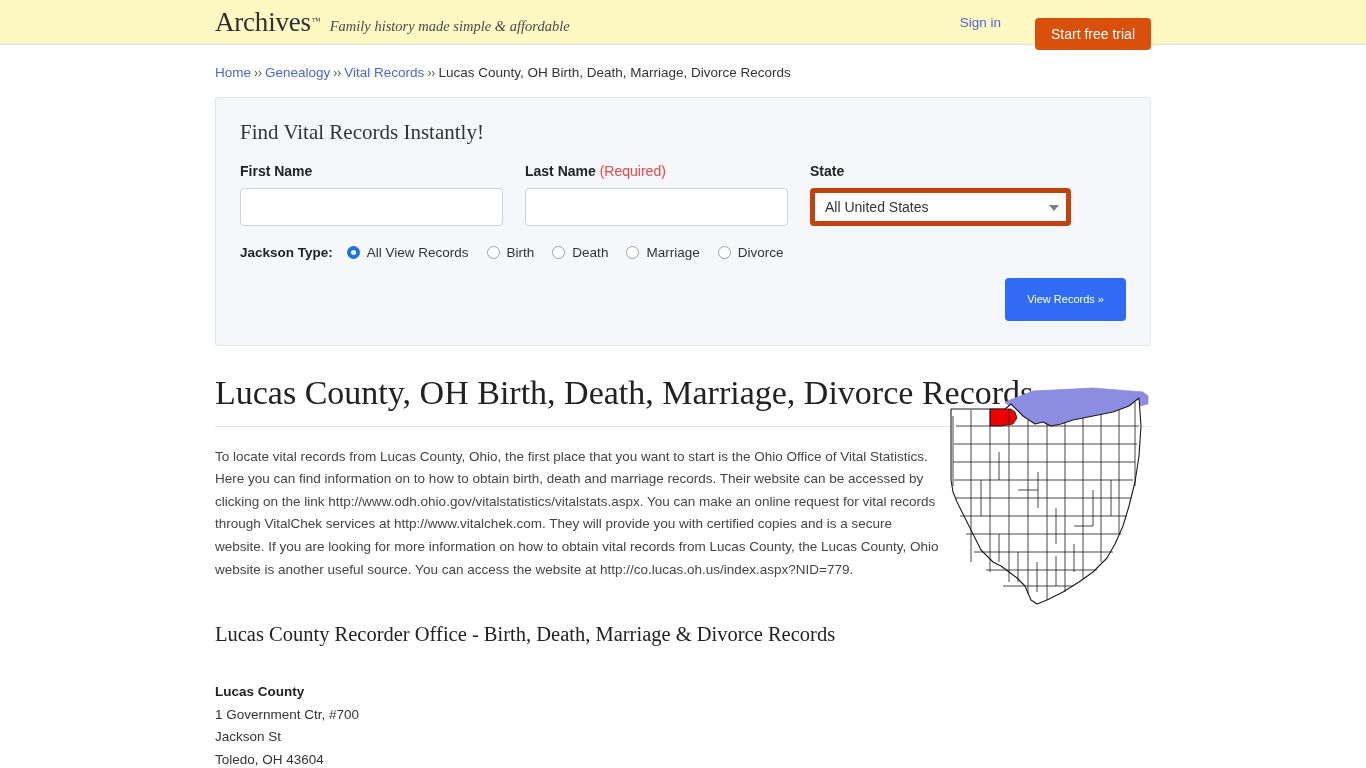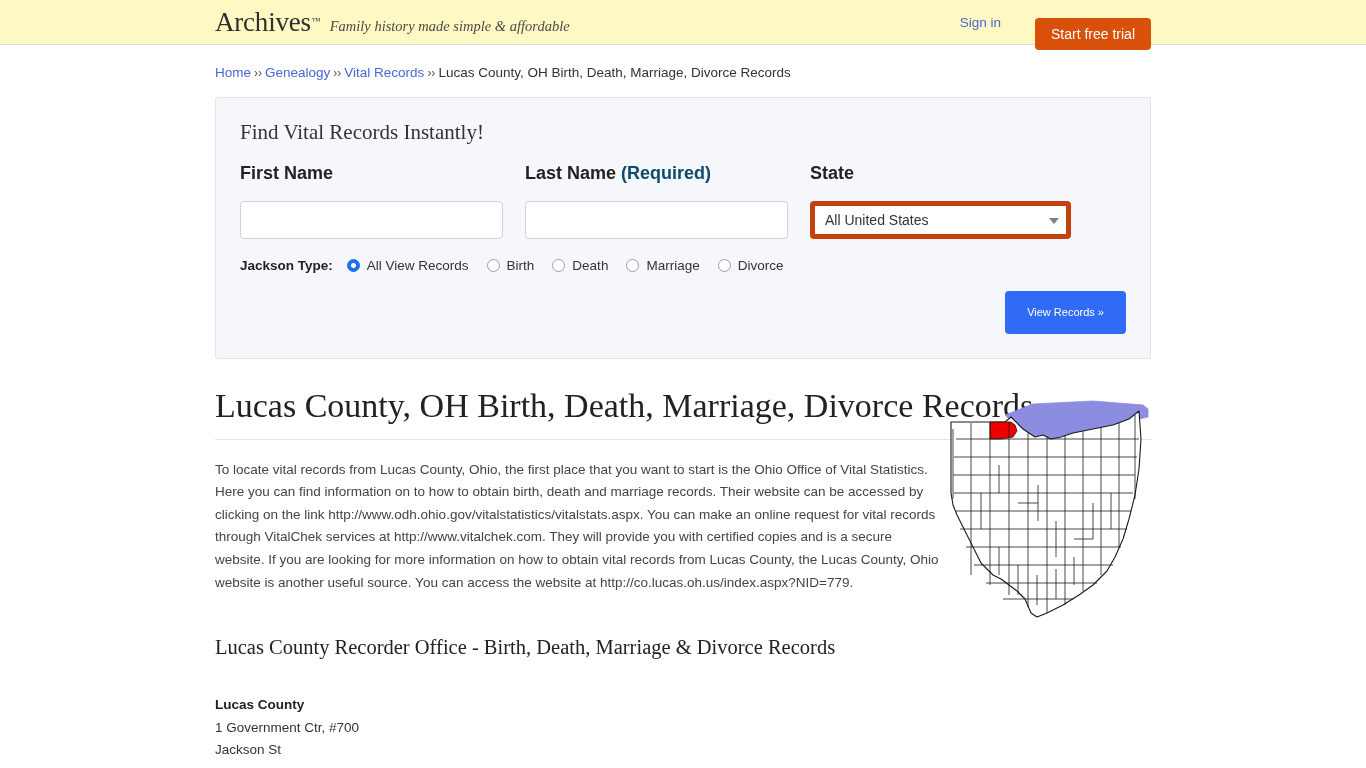--- a/index.html
+++ b/index.html
@@ -127,29 +127,29 @@
     margin: 0 0 18px 0;
   }
   .fields-row {
     display: flex;
     gap: 22px;
   }
   .field { flex: 0 0 auto; }
   .field.fn, .field.ln { width: 263px; }
   .field.st { width: 261px; }
   .field-label {
-    font-size: 18px;
+    font-size: 14px;
     font-weight: bold;
     color: #222222;
     display: block;
-    margin-bottom: 17px;
+    margin-bottom: 9px;
   }
   .field-label .req {
-    font-weight: bold;
-    color: #0c4a6e;
+    font-weight: normal;
+    color: #ef4444;
   }
   .text-input {
     width: 100%;
     height: 38px;
     border: 1px solid #ccd2d8;
     border-radius: 4px;
     background: #ffffff;
     padding: 0 10px;
     font-size: 14px;
     font-family: "Liberation Sans", sans-serif;

